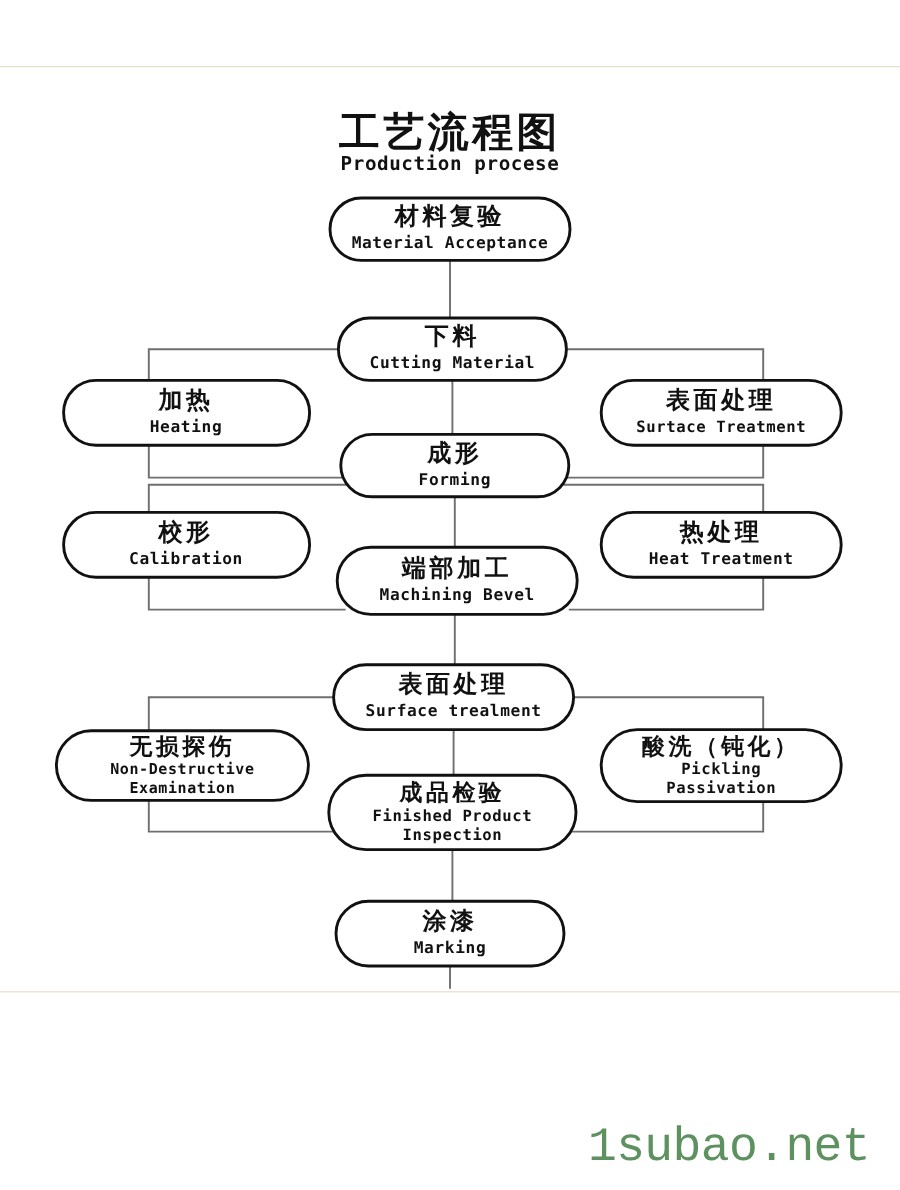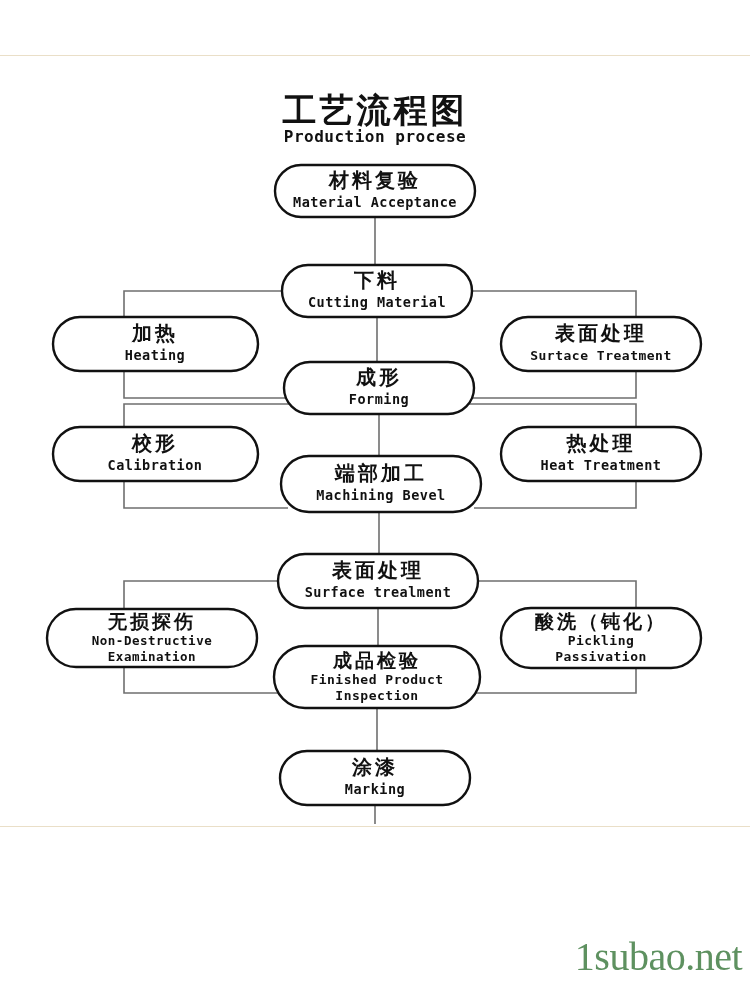--- a/index.html
+++ b/index.html
@@ -45,23 +45,23 @@
     letter-spacing: 3px;
   }
   .en {
     font-family: "DejaVu Sans Mono", "Liberation Mono", monospace;
     font-weight: bold;
     letter-spacing: 0.5px;
   }
 
   #watermark {
     position: absolute;
-    right: 8px;
+    right: 25px;
     bottom: 12px;
-    font-family: Liberation Serif, serif;
+    font-family: Liberation Mono, monospace;
     font-size: 40px;
     color: #5e9160;
     letter-spacing: -0.5px;
     user-select: none;
   }
 </style>
 </head>
 <body>
 
 <div id="page">

